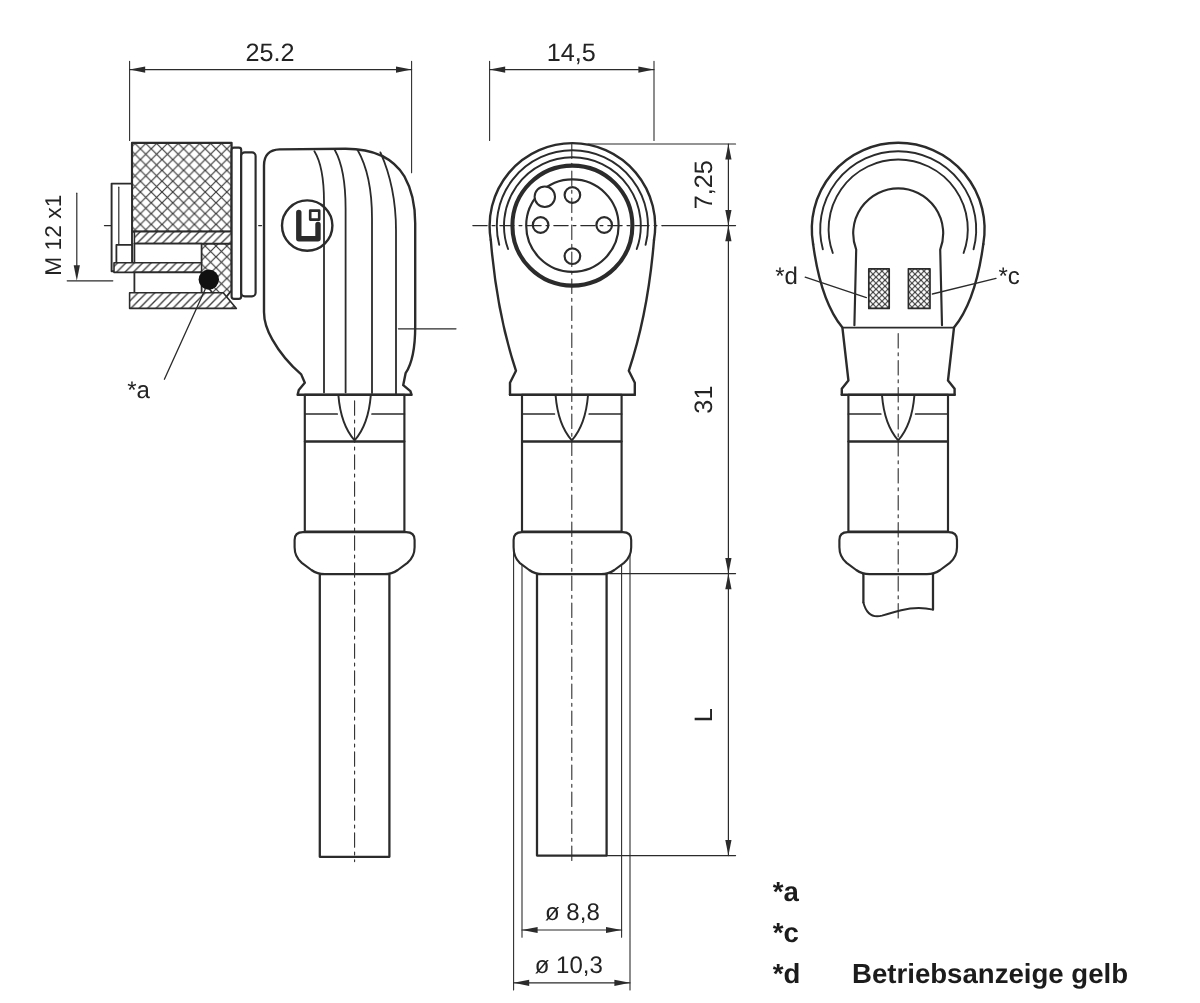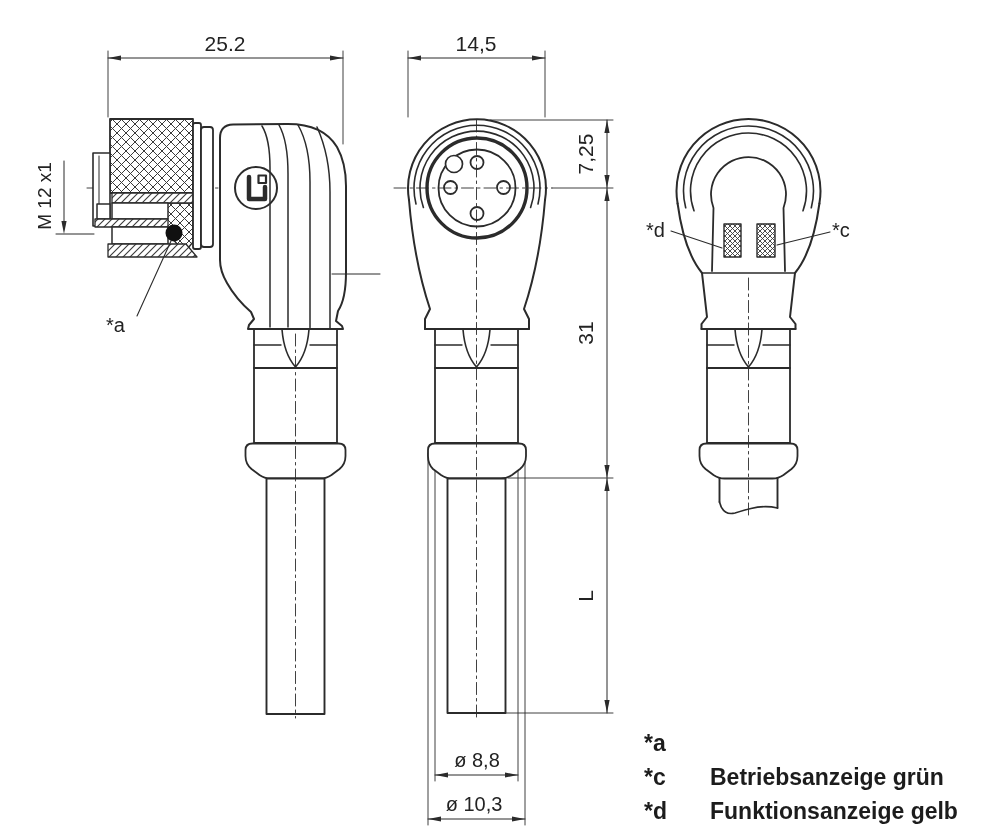--- a/index.html
+++ b/index.html
@@ -191,20 +191,19 @@
     </g>
   </g>
 </svg>
 
 <div class="legend">
   <div class="lrow">
     <span class="lkey">*a</span>
   </div>
   <div class="lrow">
     <span class="lkey">*c</span>
-    <span class="ltext">Betriebsanzeige grün</span>
   </div>
   <div class="lrow">
     <span class="lkey">*d</span>
-    <span class="ltext">Funktionsanzeige gelb</span>
+    <span class="ltext">Betriebsanzeige gelb</span>
   </div>
 </div>
 </div>
 
 </body></html>

